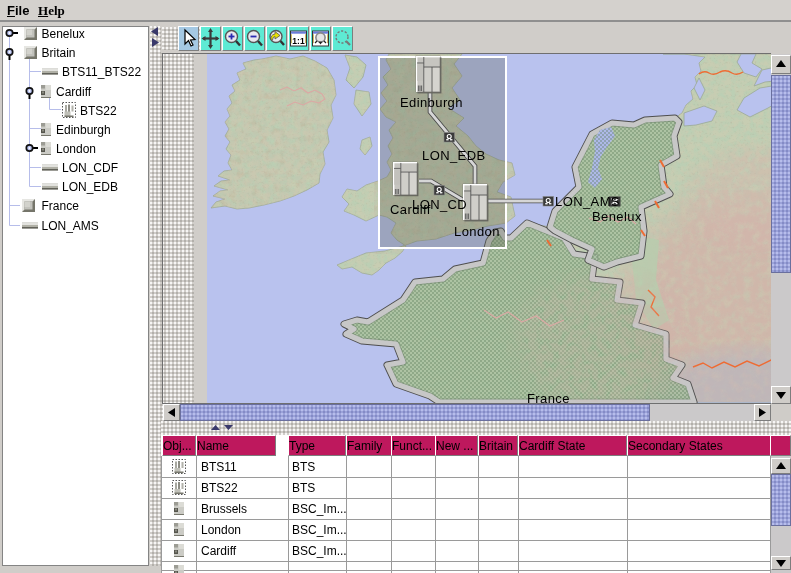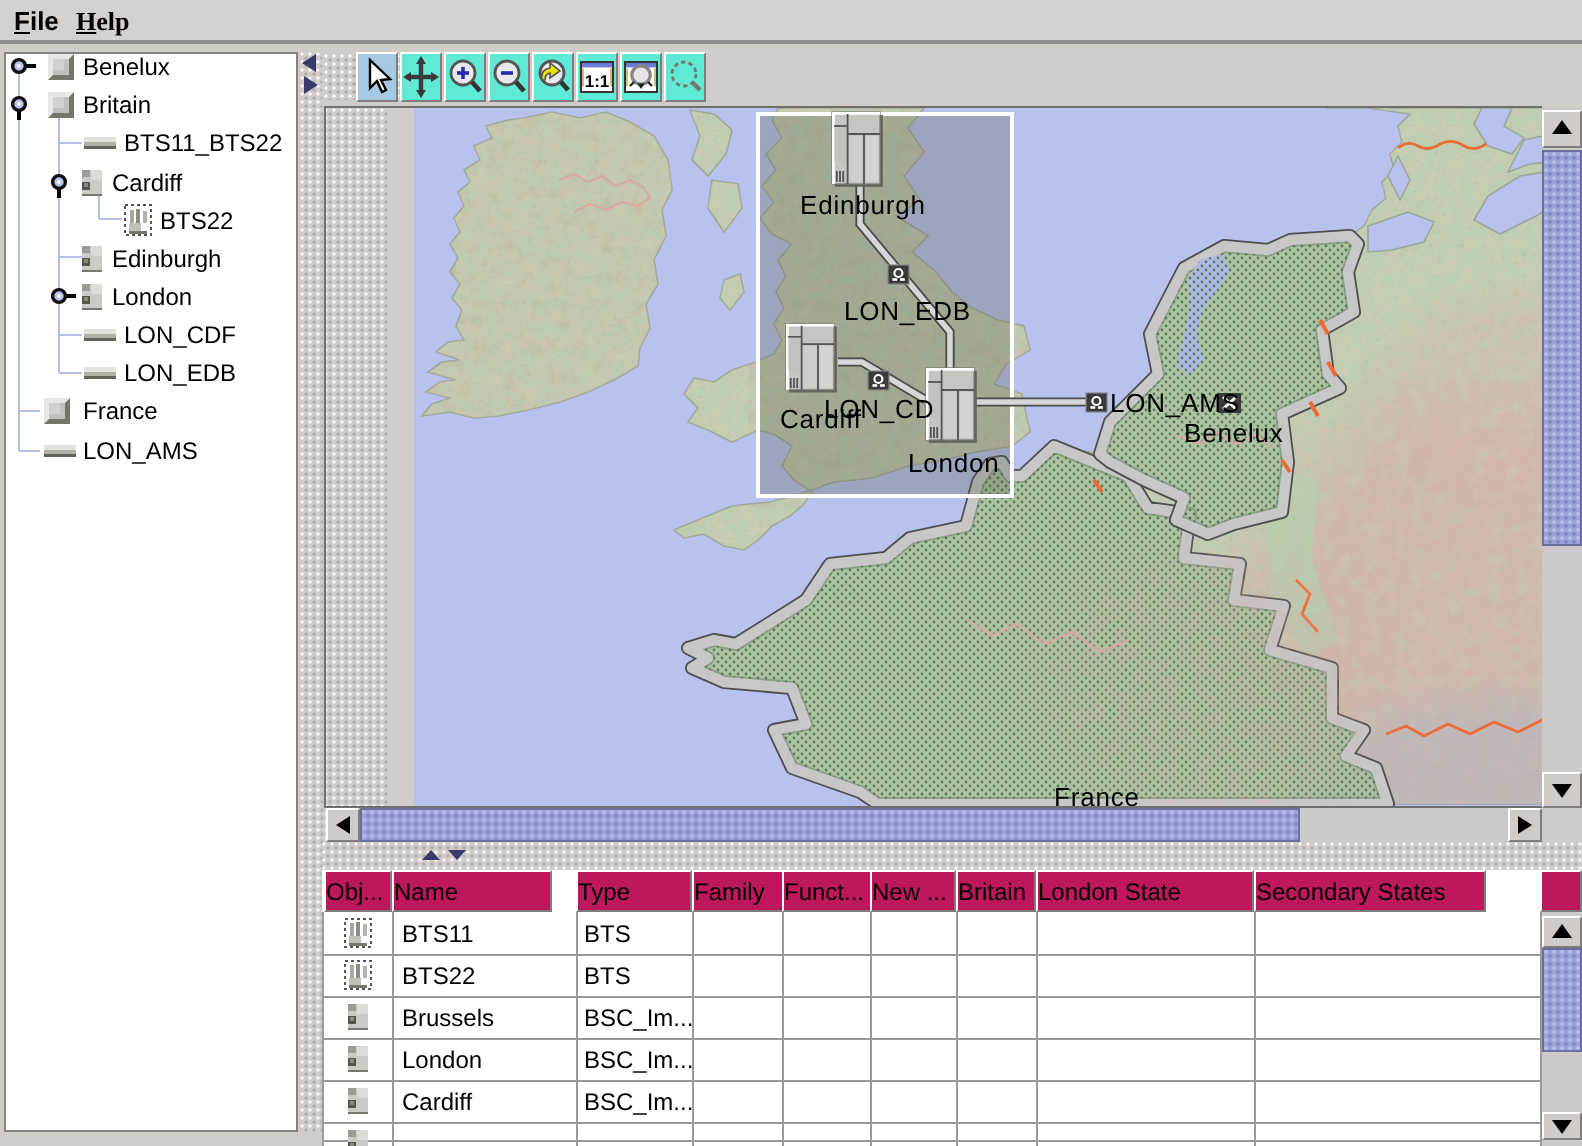--- a/index.html
+++ b/index.html
@@ -459,22 +459,22 @@
 
   <div id="tablewrap" class="abs">
 
     <div class="th" style="left:1px;width:34px;">Obj...</div>
     <div class="th" style="left:35px;width:80px;">Name</div>
     <div class="th" style="left:127px;width:58px;">Type</div>
     <div class="th" style="left:185px;width:47px;">Family</div>
     <div class="th" style="left:230px;width:68px;">Funct...</div>
     <div class="th" style="left:274px;width:43px;">New ...</div>
     <div class="th" style="left:317px;width:40px;">Britain</div>
-    <div class="th" style="left:357px;width:109px;">London State</div>
-    <div class="th" style="left:466px;width:116px;">Secondary States</div>
+    <div class="th" style="left:357px;width:109px;">Cardiff State</div>
+    <div class="th" style="left:466px;width:144px;">Secondary States</div>
     <div class="th" style="left:609px;width:21px;"></div>
 
     <svg width="630" height="138" style="position:absolute;left:0;top:0;" font-size="12" font-family="Liberation Sans, sans-serif">
       <g stroke="#9a9a9a" stroke-width="1">
         <line x1="0.5" y1="21" x2="0.5" y2="138"></line>
         <line x1="35.5" y1="21" x2="35.5" y2="138"></line>
         <line x1="127.5" y1="21" x2="127.5" y2="138"></line>
         <line x1="185.5" y1="21" x2="185.5" y2="138"></line>
         <line x1="230.5" y1="21" x2="230.5" y2="138"></line>
         <line x1="274.5" y1="21" x2="274.5" y2="138"></line>

